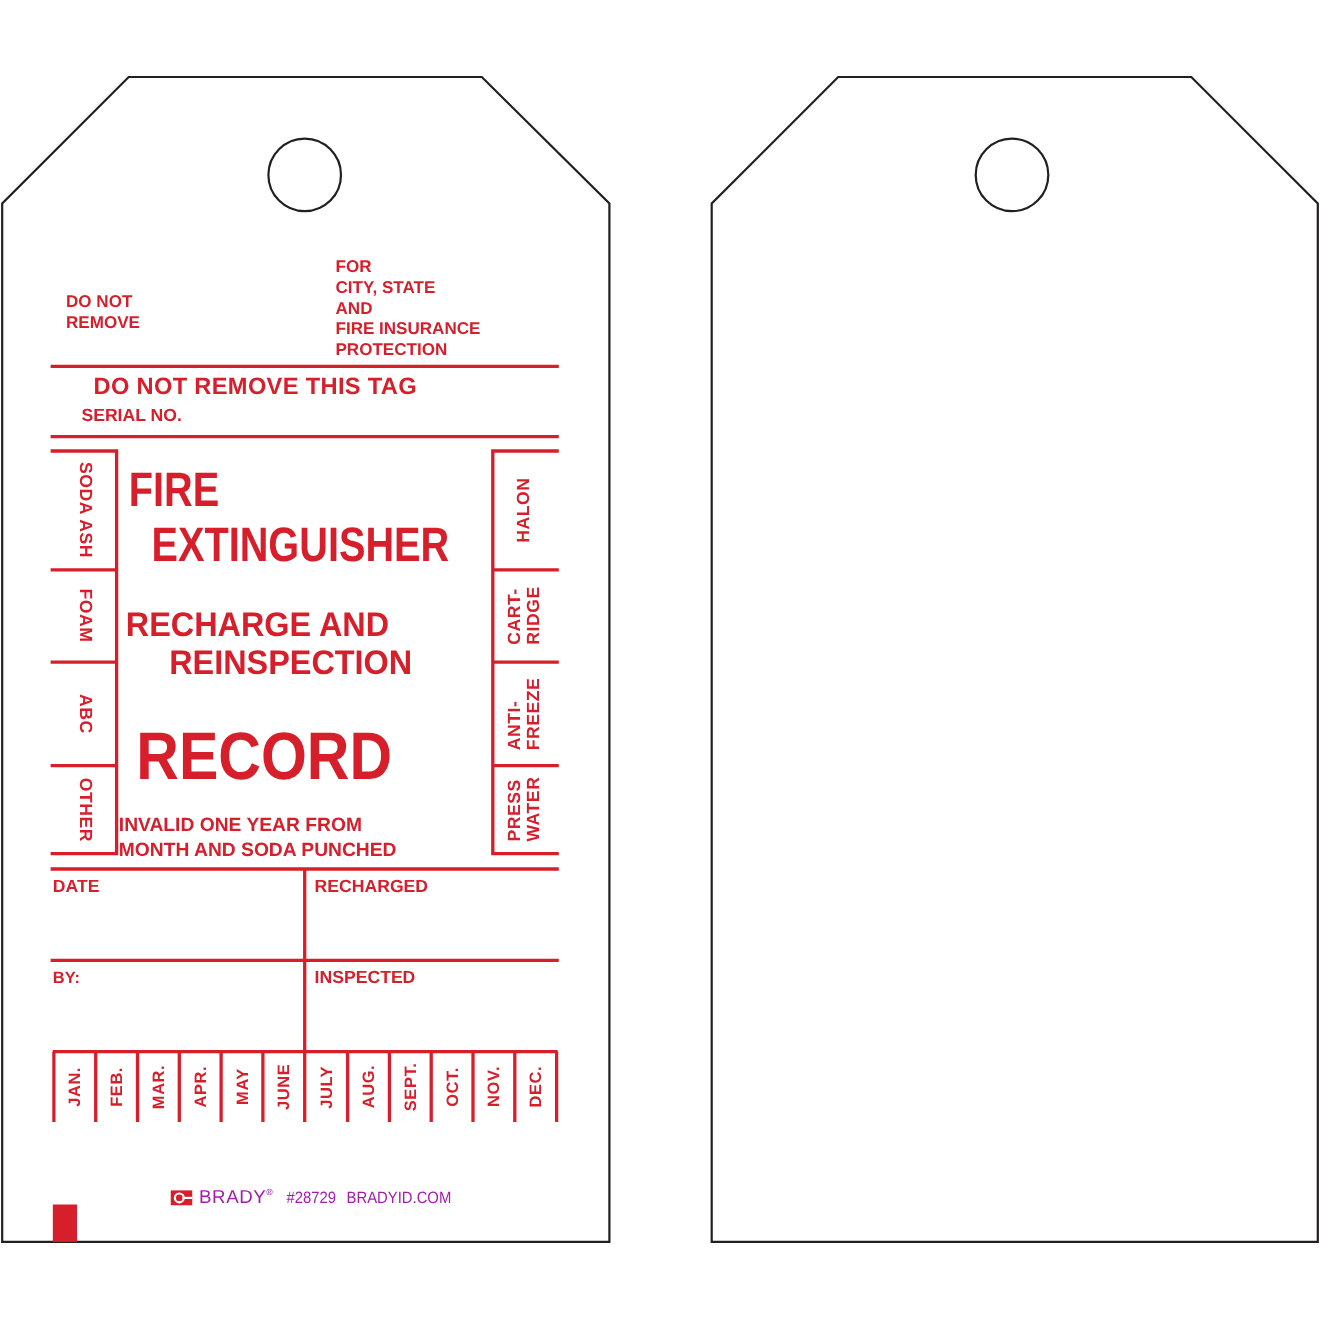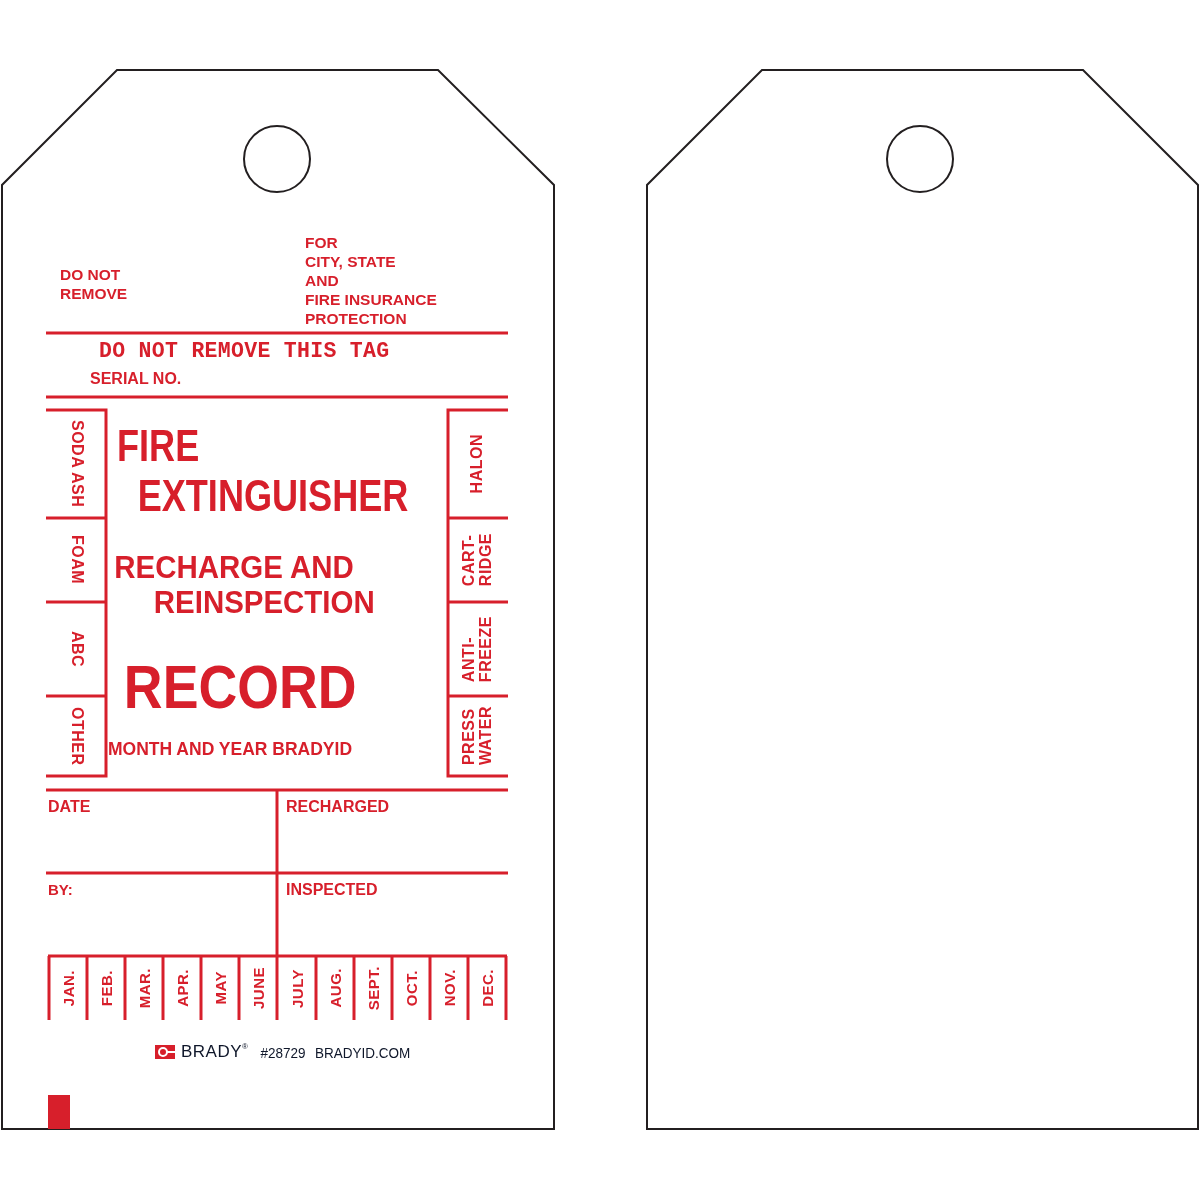--- a/index.html
+++ b/index.html
@@ -7,21 +7,21 @@
   .tag-svg { position:absolute; left:0; top:0; width:1200px; height:1200px; }
   .abs { position:absolute; }
   .t { position:absolute; color:#d71f2b; font-family:"Liberation Sans", sans-serif; font-weight:bold; white-space:nowrap; line-height:1; }
   .center { text-align:left; }
   .cond { display:inline-block; transform-origin:center center; }
   .vcell { position:absolute; display:flex; align-items:center; justify-content:center; }
   .vtext-cw { writing-mode:vertical-rl; color:#d71f2b; font-weight:bold; font-size:16px; line-height:1.05; letter-spacing:0.5px; white-space:nowrap; }
   .vtext-ccw { writing-mode:vertical-rl; transform:rotate(180deg); color:#d71f2b; font-weight:bold; font-size:16px; line-height:1.05; letter-spacing:0.5px; white-space:nowrap; text-align:left; }
   .month { position:absolute; top:958px; height:60px; width:38px; display:flex; align-items:center; justify-content:center; }
   .month span { writing-mode:vertical-rl; transform:rotate(180deg); color:#d71f2b; font-weight:bold; font-size:15px; white-space:nowrap; letter-spacing:0.5px; }
-  .footer-line { position:absolute; top:1043px; left:155px; height:18px; display:flex; align-items:center; gap:6px; color:#0f172a; }
+  .footer-line { position:absolute; top:1080px; left:155px; height:18px; display:flex; align-items:center; gap:6px; color:#a21caf; }
 </style>
 </head>
 <body>
 
 <svg class="tag-svg" viewBox="0 0 1200 1200" xmlns="http://www.w3.org/2000/svg">
 
   <polygon points="117,70 438,70 554,185 554,1129 2,1129 2,185" fill="#ffffff" stroke="#231f20" stroke-width="2"></polygon>
   <circle cx="277" cy="159" r="33" fill="#ffffff" stroke="#231f20" stroke-width="2"></circle>
 
   <polygon points="762,70 1083,70 1198,185 1198,1129 647,1129 647,185" fill="#ffffff" stroke="#231f20" stroke-width="2"></polygon>
@@ -70,22 +70,22 @@
   </div>
 
   <div class="t center" style="left:305px; top:233px; width:185px; font-size:15.5px; line-height:19px;">
     <div>FOR</div>
     <div>CITY, STATE</div>
     <div>AND</div>
     <div>FIRE INSURANCE</div>
     <div>PROTECTION</div>
   </div>
 
-  <div class="t" style="left:99px; top:341px; font-size:21.5px; font-family:Liberation Mono, monospace; letter-spacing:0.3px;">DO NOT REMOVE THIS TAG</div>
-  <div class="t" style="left:90px; top:371px; font-size:16px;">SERIAL NO.</div>
+  <div class="t" style="left:85px; top:341px; font-size:21.5px; font-family:Liberation Sans, sans-serif; letter-spacing:0.3px;">DO NOT REMOVE THIS TAG</div>
+  <div class="t" style="left:74px; top:371px; font-size:16px;">SERIAL NO.</div>
 
   <div class="vcell" style="left:48px; top:411px; width:57px; height:106px;">
     <span class="vtext-cw">SODA ASH</span>
   </div>
   <div class="vcell" style="left:48px; top:519px; width:57px; height:82px;">
     <span class="vtext-cw">FOAM</span>
   </div>
   <div class="vcell" style="left:48px; top:603px; width:57px; height:92px;">
     <span class="vtext-cw">ABC</span>
   </div>
@@ -115,21 +115,22 @@
   <div class="t center" style="left:108px; top:552px; width:373px; font-size:31px;">
     <span class="cond" style="transform:scaleX(0.95);">RECHARGE AND</span>
   </div>
   <div class="t center" style="left:108px; top:587px; width:340px; font-size:31px;padding-left:40px;">
     <span class="cond" style="transform:scaleX(0.95);">REINSPECTION</span>
   </div>
   <div class="t center" style="left:108px; top:657px; width:300px; font-size:61px;">
     <span class="cond" style="transform:scaleX(0.88);">RECORD</span>
   </div>
   <div class="t center" style="left:108px; top:738px; width:340px; font-size:17.5px; line-height:23px;">
-    <div>MONTH AND YEAR BRADYID</div>
+    <div>INVALID ONE YEAR FROM</div>
+    <div>MONTH AND SODA PUNCHED</div>
   </div>
 
   <div class="t" style="left:48px; top:799px; font-size:16px;">DATE</div>
   <div class="t" style="left:286px; top:799px; font-size:16px;">RECHARGED</div>
   <div class="t" style="left:48px; top:882px; font-size:15px;text-align:center;">BY:</div>
   <div class="t" style="left:286px; top:882px; font-size:16px;">INSPECTED</div>
 
   <div class="abs" style="left:48px; top:792px; width:227px; height:79px;"></div>
   <div class="abs" style="left:279px; top:792px; width:228px; height:79px;"></div>
   <div class="abs" style="left:48px; top:875px; width:227px; height:79px;"></div>

